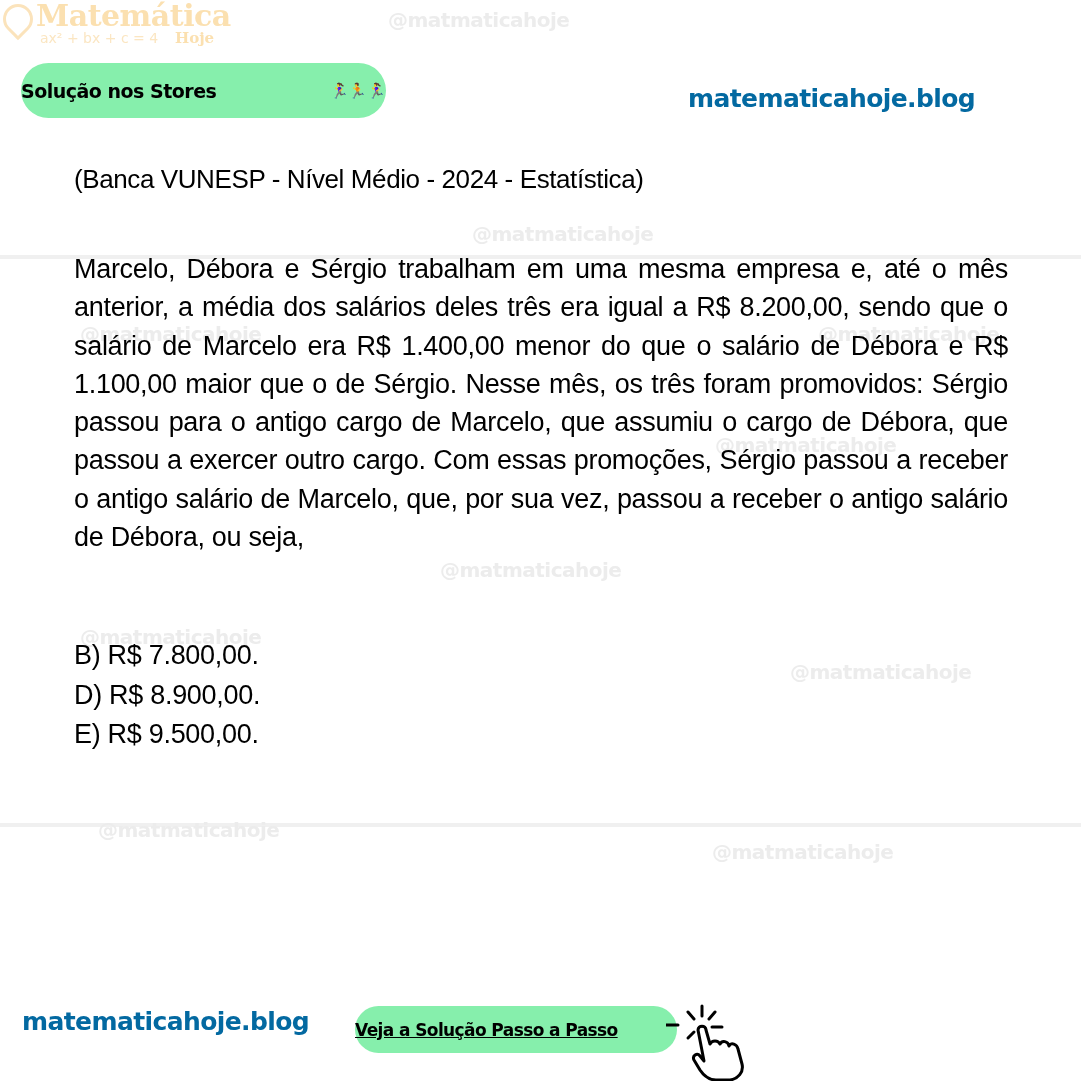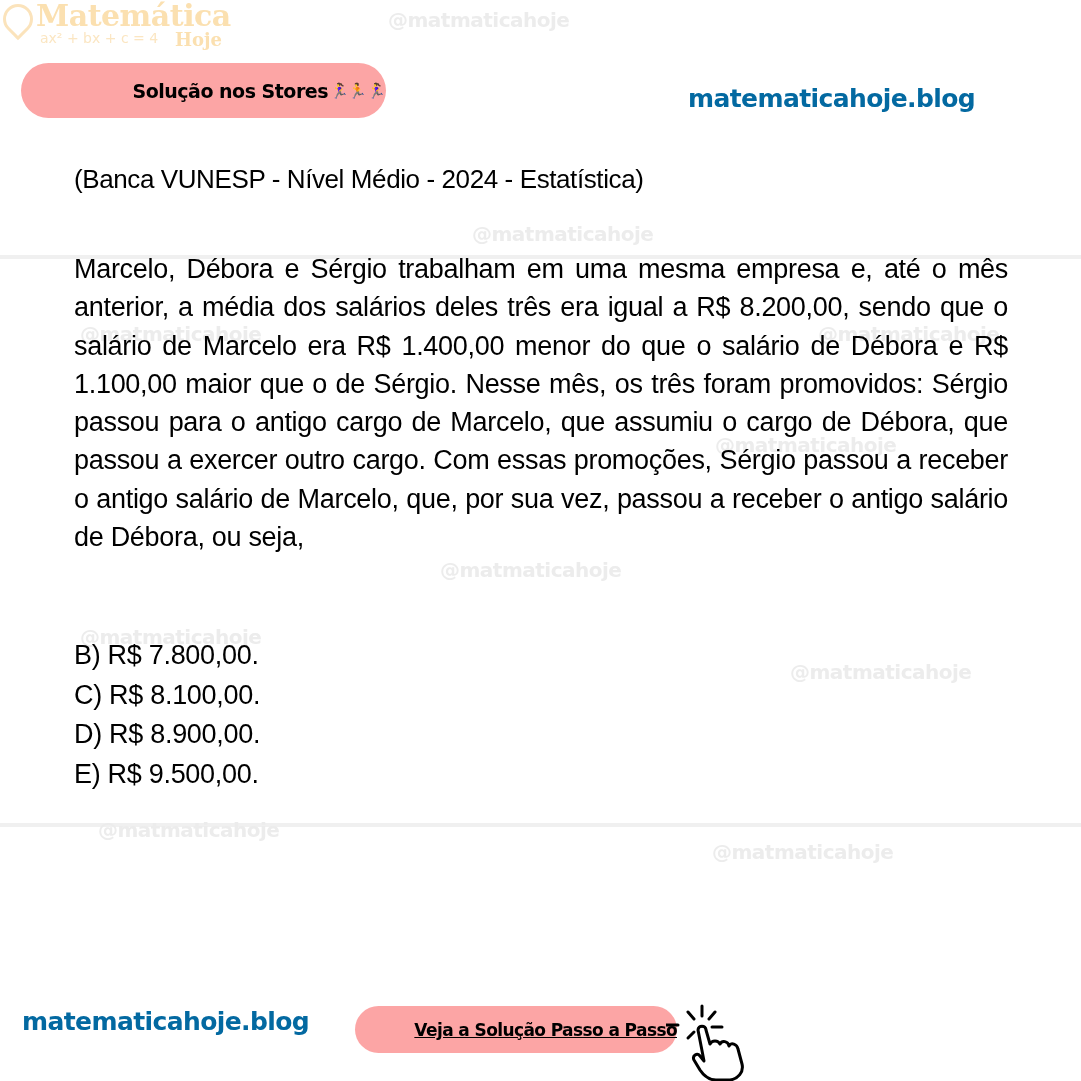--- a/index.html
+++ b/index.html
@@ -29,26 +29,26 @@
     .logo .title {
       position: absolute; left: 36px; top: -2px;
       font-family: "DejaVu Serif", serif; font-weight: bold; font-size: 30px;
       color: #fbe0b0; letter-spacing: -0.5px;
     }
     .logo .formula {
       position: absolute; left: 40px; top: 30px; font-size: 14px;
       color: #fbe6c2; font-family: "DejaVu Sans", sans-serif;
     }
     .logo .hoje {
-      position: absolute; left: 175px; top: 29px; font-size: 18px;
+      position: absolute; left: 175px; top: 29px; font-size: 15px;
       color: #fbe0b0; font-weight: bold; font-family: "DejaVu Serif", serif; text-align: right;
     }
     .pill {
-      position: absolute; background: #fca5a5; border-radius: 30px;
-      display: flex; align-items: center; justify-content: flex-end;
+      position: absolute; background: #86efac; border-radius: 30px;
+      display: flex; align-items: center; justify-content: space-between;
       font-family: "DejaVu Sans", sans-serif; font-weight: bold; color: #000;
       z-index: 1; cursor: pointer;
     }
     .pill-top { left: 21px; top: 63px; width: 365px; height: 55px; font-size: 19px; letter-spacing: -0.5px; }
     .pill-bottom { left: 355px; top: 1006px; width: 322px; height: 47px; font-size: 17px; letter-spacing: -0.6px; text-decoration: underline; }
     .runners { font-size: 15px; margin-left: 2px; letter-spacing: 0; }
     .blog {
       position: absolute; font-family: "DejaVu Sans", sans-serif; font-weight: bold;
       color: #0369a1; letter-spacing: -0.6px; z-index: 1;
     }
@@ -100,21 +100,20 @@
   <span class="runners">🏃‍♀️🏃🏃‍♀️</span>
 </div>
 
 <div class="blog blog-top">matematicahoje.blog</div>
 
 <div class="heading">(Banca VUNESP - Nível Médio - 2024 - Estatística)</div>
 <div class="question">Marcelo, Débora e Sérgio trabalham em uma mesma empresa e, até o mês anterior, a média dos salários deles três era igual a R$ 8.200,00, sendo que o salário de Marcelo era R$ 1.400,00 menor do que o salário de Débora e R$ 1.100,00 maior que o de Sérgio. Nesse mês, os três foram promovidos: Sérgio passou para o antigo cargo de Marcelo, que assumiu o cargo de Débora, que passou a exercer outro cargo. Com essas promoções, Sérgio passou a receber o antigo salário de Marcelo, que, por sua vez, passou a receber o antigo salário de Débora, ou seja,</div>
 
 <div class="options">
   <div>B) R$ 7.800,00.</div>
-  <div>C) R$ 8.100,00.</div>
   <div>D) R$ 8.900,00.</div>
   <div>E) R$ 9.500,00.</div>
 </div>
 
 <div class="blog blog-bottom">matematicahoje.blog</div>
 <div class="pill pill-bottom">
   <span>Veja a Solução Passo a Passo</span>
 </div>
 
 <svg class="hand" viewBox="0 0 90 81">

